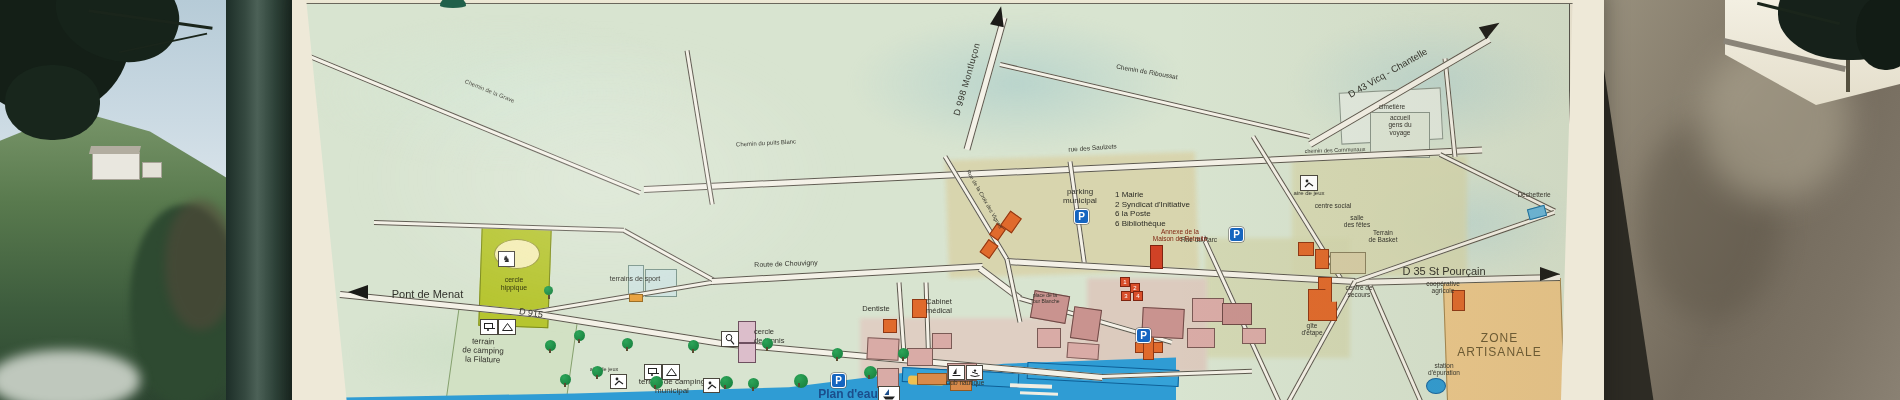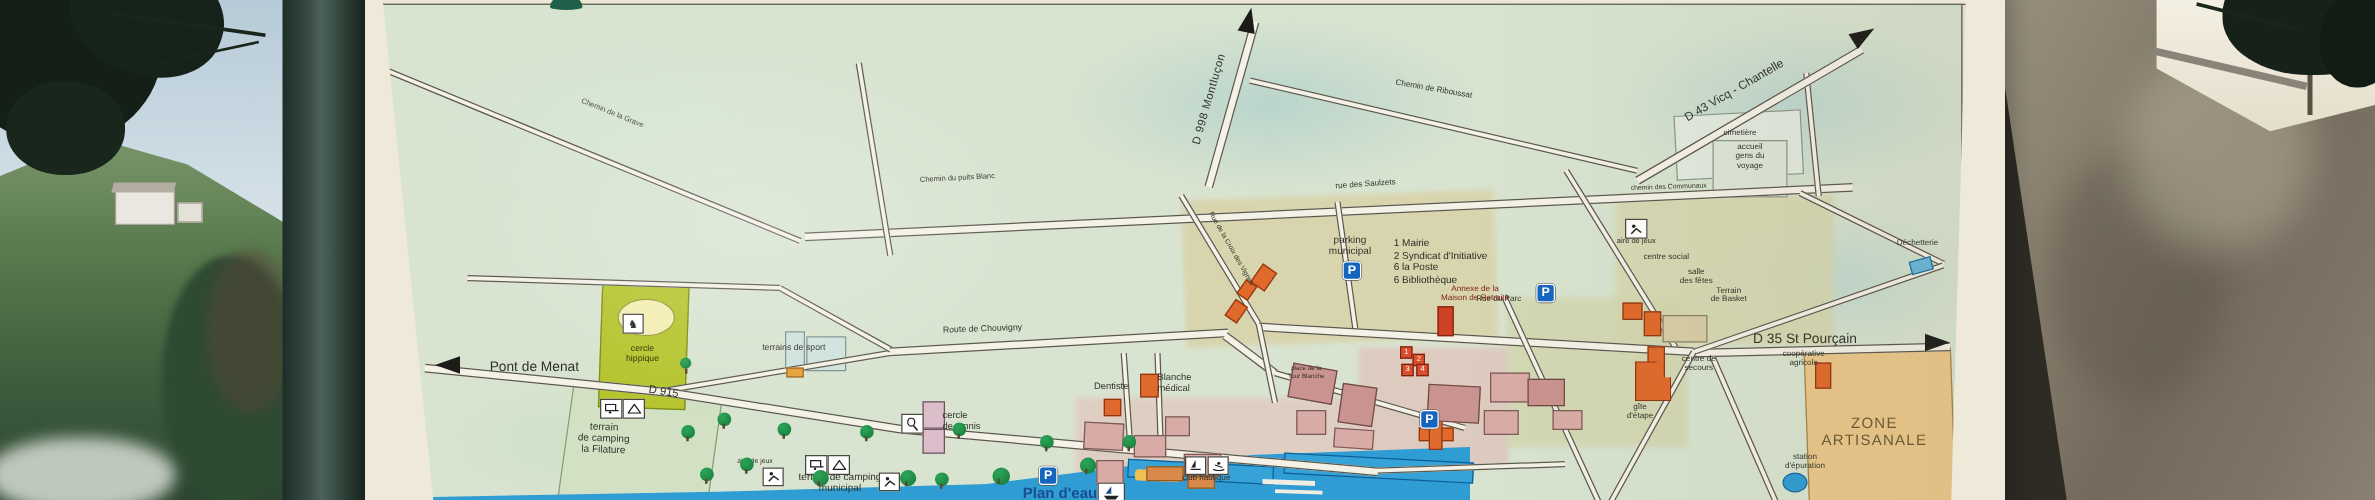--- a/index.html
+++ b/index.html
@@ -215,22 +215,22 @@
     <div class="abs L" style="left:190px;top:288px;width:64px;font-size:7px;color:#2f3306;z-index:21;">cercle
 hippique</div>
     <div class="abs L" style="left:308px;top:287px;width:70px;font-size:7px;">terrains de sport</div>
     <div class="abs L" style="left:142px;top:349px;width:98px;font-size:8px;transform:rotate(2deg);">terrain
 de camping
 la Filature</div>
     <div class="abs L" style="left:330px;top:389px;width:100px;font-size:8px;">terrain de camping
 municipal</div>
     <div class="abs L" style="left:462px;top:340px;width:52px;font-size:7.5px;text-align:left;">cercle
 de tennis</div>
-    <div class="abs L" style="left:569px;top:317px;width:56px;font-size:7.5px;">Dentiste</div>
-    <div class="abs L" style="left:634px;top:310px;width:52px;font-size:7.5px;text-align:left;">Blanche
+    <div class="abs L" style="left:556px;top:317px;width:56px;font-size:7.5px;">Dentiste</div>
+    <div class="abs L" style="left:634px;top:310px;width:52px;font-size:7.5px;text-align:left;">Cabinet
 médical</div>
     <div class="abs L" style="left:524px;top:400px;width:64px;font-size:12px;font-weight:bold;color:#1b4e8c;z-index:21;">Plan d'eau</div>
     <div class="abs L" style="left:646px;top:391px;width:54px;font-size:6.5px;z-index:21;">club nautique</div>
     <div class="abs L" style="left:848px;top:240px;width:80px;font-size:6.5px;color:#7e2410;">Annexe de la
 Maison de Retraite</div>
     <div class="abs L" style="left:730px;top:305px;width:46px;font-size:5px;">place de la
 Tour Blanche</div>
     <div class="abs L" style="left:290px;top:378px;width:44px;font-size:5.5px;">aire de jeux</div>
 
     <div class="abs" style="left:823px;top:202px;z-index:20;font-size:8px;color:#2b2b24;line-height:1.2;text-align:left;">

